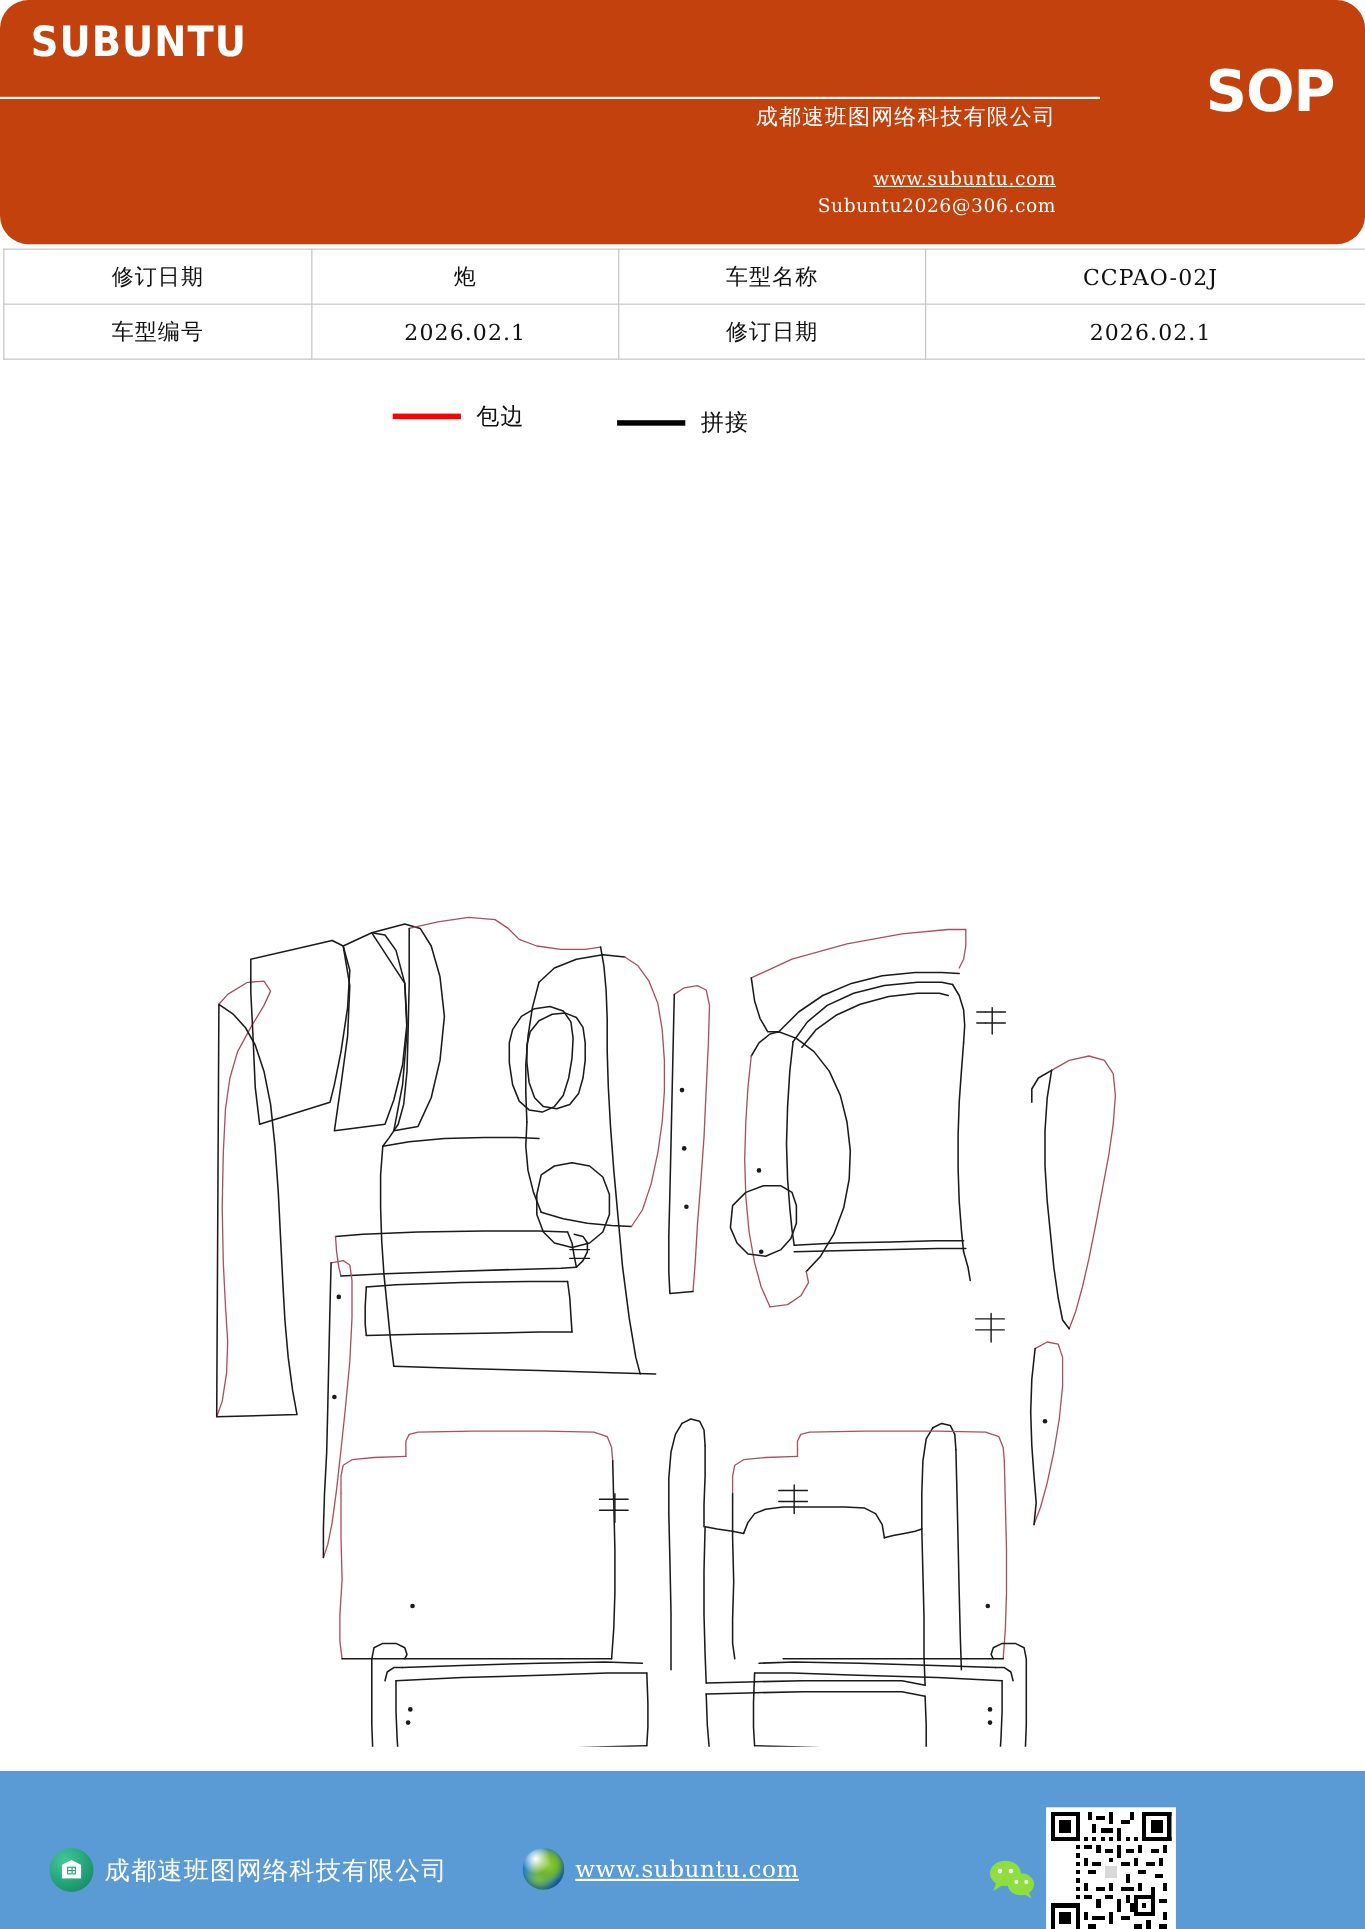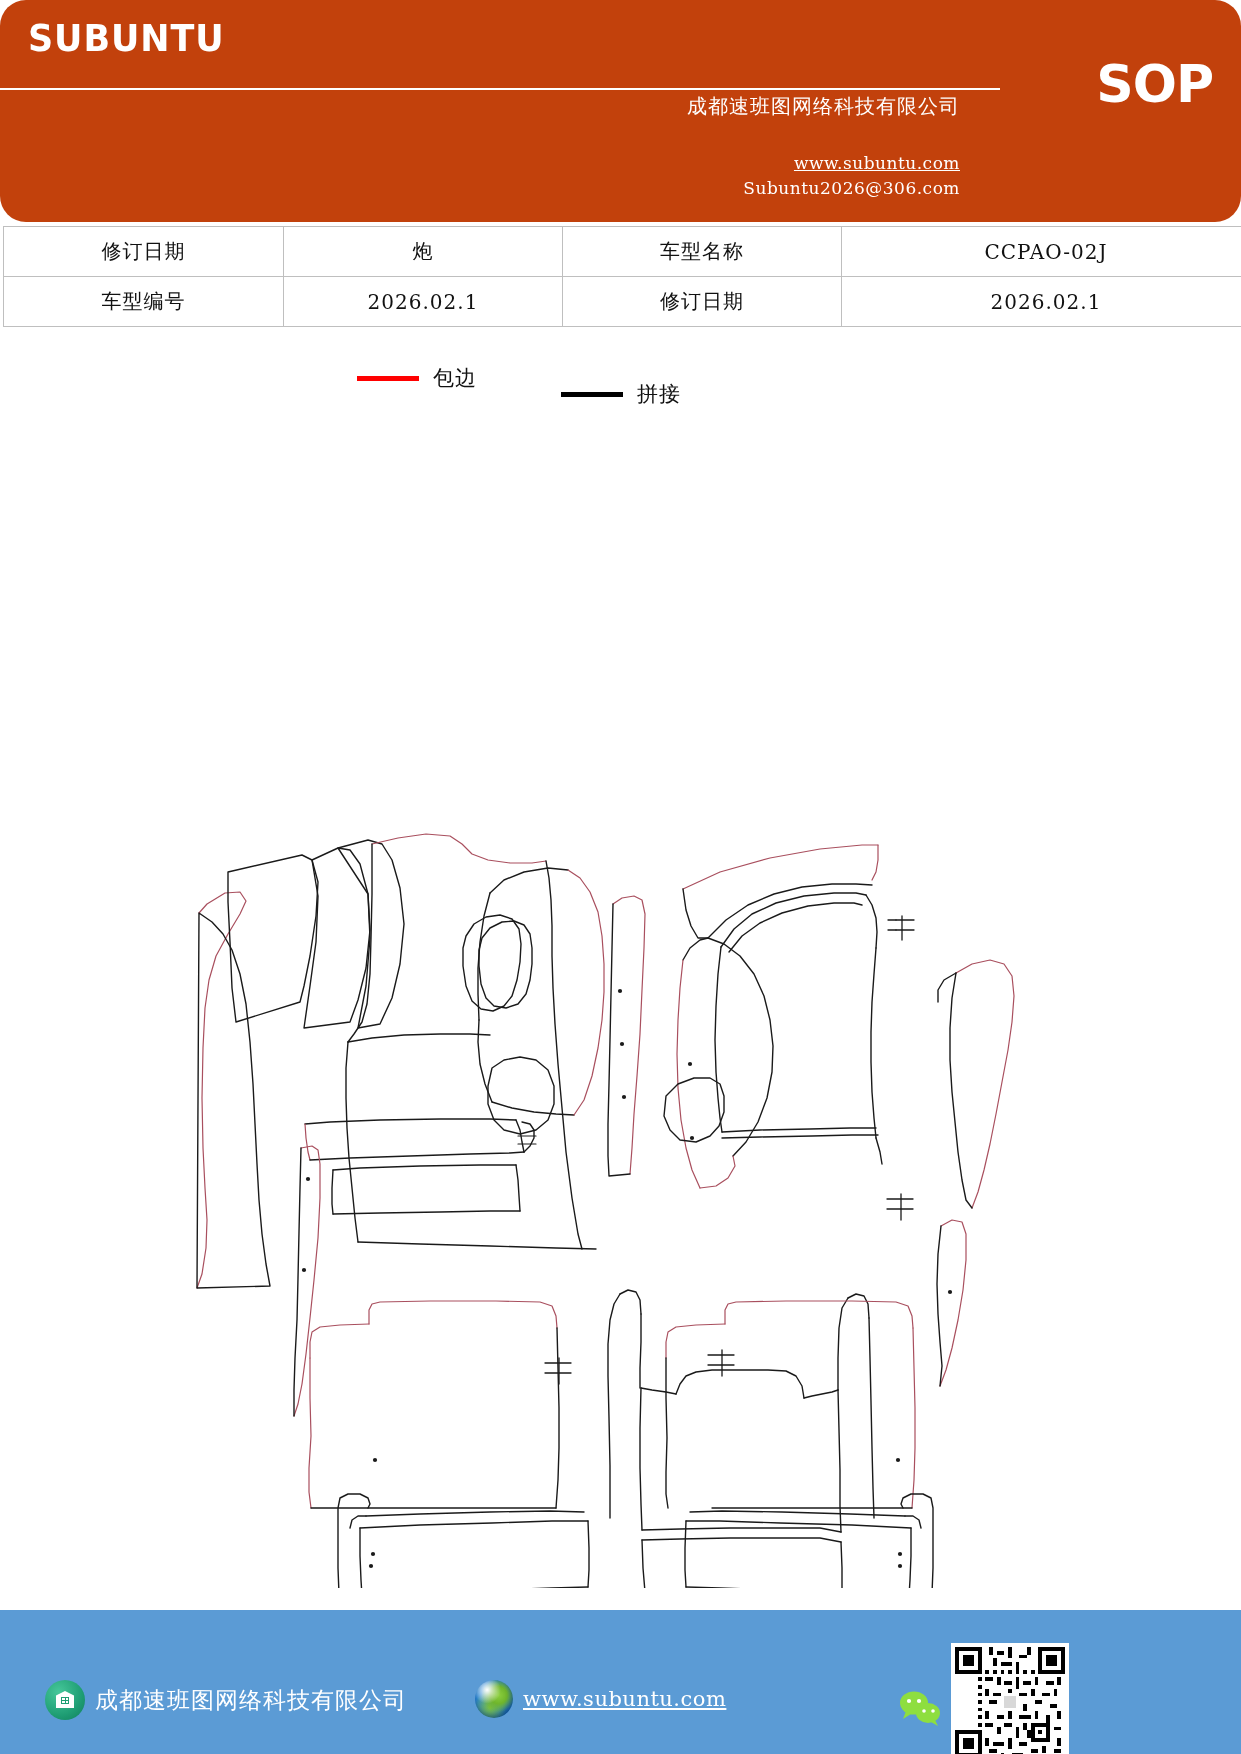--- a/index.html
+++ b/index.html
@@ -135,21 +135,21 @@
     width: 1241px;
     height: 50px;
   }
   .legend-item {
     position: absolute;
     display: flex;
     align-items: center;
     gap: 14px;
   }
   .legend-item.first { left: 357px; top: 4px; }
-  .legend-item.second { left: 561px; top: 20px; }
+  .legend-item.second { left: 561px; top: 10px; }
   .legend-swatch {
     display: block;
     width: 62px;
     height: 5px;
   }
   .legend-label {
     font-size: 21px;
     color: #111111;
     font-family: "DejaVu Serif", serif;
     letter-spacing: 1px;

